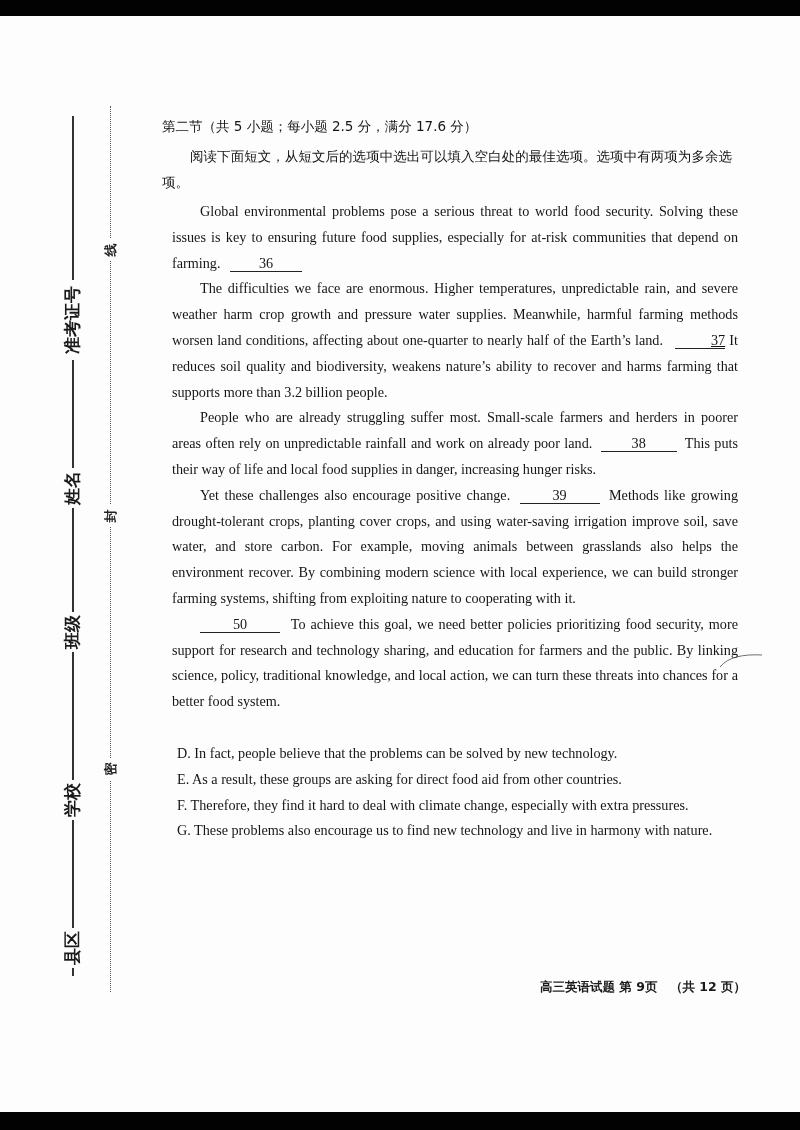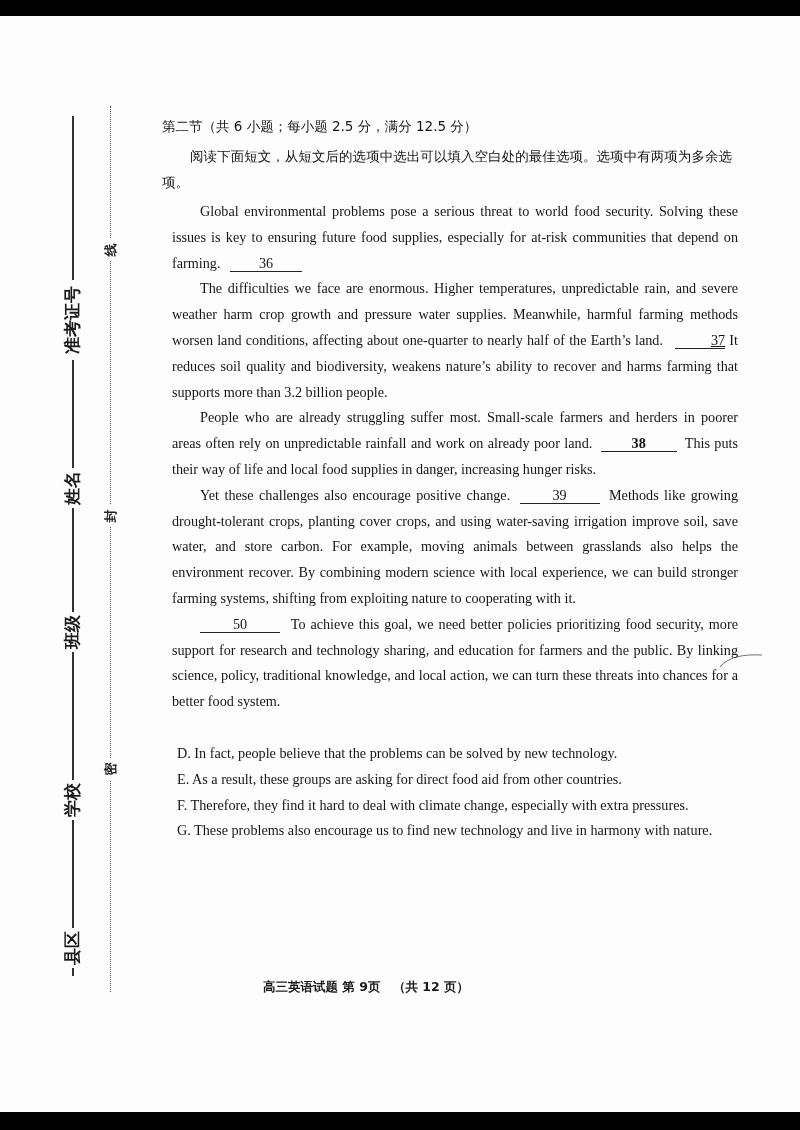--- a/index.html
+++ b/index.html
@@ -92,25 +92,26 @@
     line-height: 16px;
     text-indent: 0;
   }
   .options {
     position: absolute; left: 177px; top: 741px; width: 560px;
     font-size: 14.2px;
     line-height: 25.8px;
   }
   .options div { white-space: nowrap; }
   .footer {
-    position: absolute; left: 0; width: 732px; top: 979px; text-align: center;
+    position: absolute; left: 0; width: 732px; top: 979px; text-align: right;
     font-family: "DejaVu Sans", sans-serif;
     font-weight: bold;
     font-size: 12.5px;
     color: #1a1a1a;
+    padding-left: 14px;
   }
   .pen-mark {
     position: absolute; left: 718px; top: 651px; width: 50px; height: 20px;
   }
 </style>
 </head>
 <body>
 
 <div class="bar-top"></div>
 
@@ -123,36 +124,36 @@
 <div class="margin-label" style="top:310px;width:80px;left:32px;">准考证号</div>
 <div class="margin-label" style="top:478px;">姓名</div>
 <div class="margin-label" style="top:622px;">班级</div>
 <div class="margin-label" style="top:790px;">学校</div>
 <div class="margin-label" style="top:938px;">县区</div>
 
 <div class="seal-label" style="top:242px;">线</div>
 <div class="seal-label" style="top:508px;">封</div>
 <div class="seal-label" style="top:761px;">密</div>
 
-<div class="section-title cn">第二节（共 6 小题；每小题 2.5 分，满分 12.5 分）</div>
+<div class="section-title cn">第二节（共 5 小题；每小题 2.5 分，满分 17.6 分）</div>
 <div class="instructions cn">阅读下面短文，从短文后的选项中选出可以填入空白处的最佳选项。选项中有两项为多余选项。</div>
 
 <div class="passage">
   <p>
     <span>Global environmental problems pose a serious threat to world food security. Solving these issues is key to ensuring future food supplies, especially for at-risk communities that depend on farming.</span>
     <span class="blank" style="width:72px;margin-left:6px;">36</span>
   </p>
   <p>
     <span>The difficulties we face are enormous. Higher temperatures, unpredictable rain, and severe weather harm crop growth and pressure water supplies. Meanwhile, harmful farming methods worsen land conditions, affecting about one-quarter to nearly half of the Earth’s land.</span>
     <span class="blank" style="width:50px;text-align:right;margin-left:8px;text-decoration:underline;">37</span>
     <span>It reduces soil quality and biodiversity, weakens nature’s ability to recover and harms farming that supports more than 3.2 billion people.</span>
   </p>
   <p>
     <span>People who are already struggling suffer most. Small-scale farmers and herders in poorer areas often rely on unpredictable rainfall and work on already poor land.</span>
-    <span class="blank" style="width:76px;margin:0 4px;font-weight:bold;">38</span>
+    <span class="blank" style="width:76px;margin:0 4px;">38</span>
     <span>This puts their way of life and local food supplies in danger, increasing hunger risks.</span>
   </p>
   <p>
     <span>Yet these challenges also encourage positive change.</span>
     <span class="blank" style="width:80px;margin:0 4px;">39</span>
     <span>Methods like growing drought-tolerant crops, planting cover crops, and using water-saving irrigation improve soil, save water, and store carbon. For example, moving animals between grasslands also helps the environment recover. By combining modern science with local experience, we can build stronger farming systems, shifting from exploiting nature to cooperating with it.</span>
   </p>
   <p>
     <span class="blank" style="width:80px;margin-right:6px;">50</span>
     <span>To achieve this goal, we need better policies prioritizing food security, more support for research and technology sharing, and education for farmers and the public. By linking science, policy, traditional knowledge, and local action, we can turn these threats into chances for a better food system.</span>

